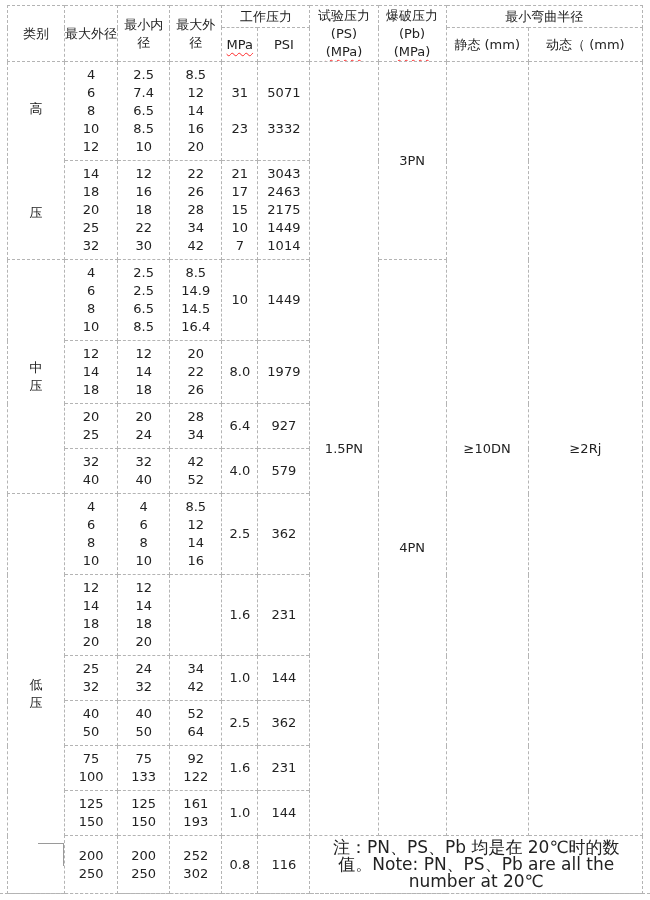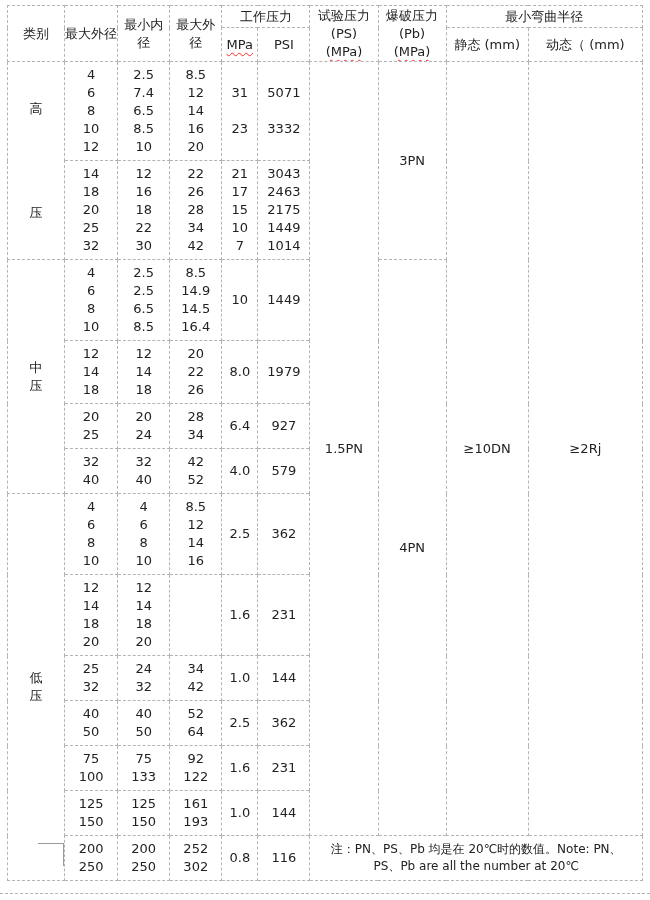--- a/index.html
+++ b/index.html
@@ -31,21 +31,21 @@
 
   
   .sp {
     text-decoration-line: underline;
     text-decoration-style: wavy;
     text-decoration-color: #ff2a2a;
     text-decoration-thickness: 1px;
     text-underline-offset: 3px;
   }
 
-  td.note { font-size: 12px; line-height: 17px; padding: 3px 8px; }
+  td.note { font-size: 17px; line-height: 17px; padding: 3px 8px; }
 
   #artifact-line {
     position: absolute; left: 38px; top: 843px; width: 26px; height: 23px;
     border-top: 1px solid #9a9a9a; border-right: 1px solid #9a9a9a;
   }
   #bottom-rule {
     position: absolute; left: 0; top: 893px; width: 650px; height: 0;
     border-top: 1px dashed #b4b4b4;
   }
 </style>

